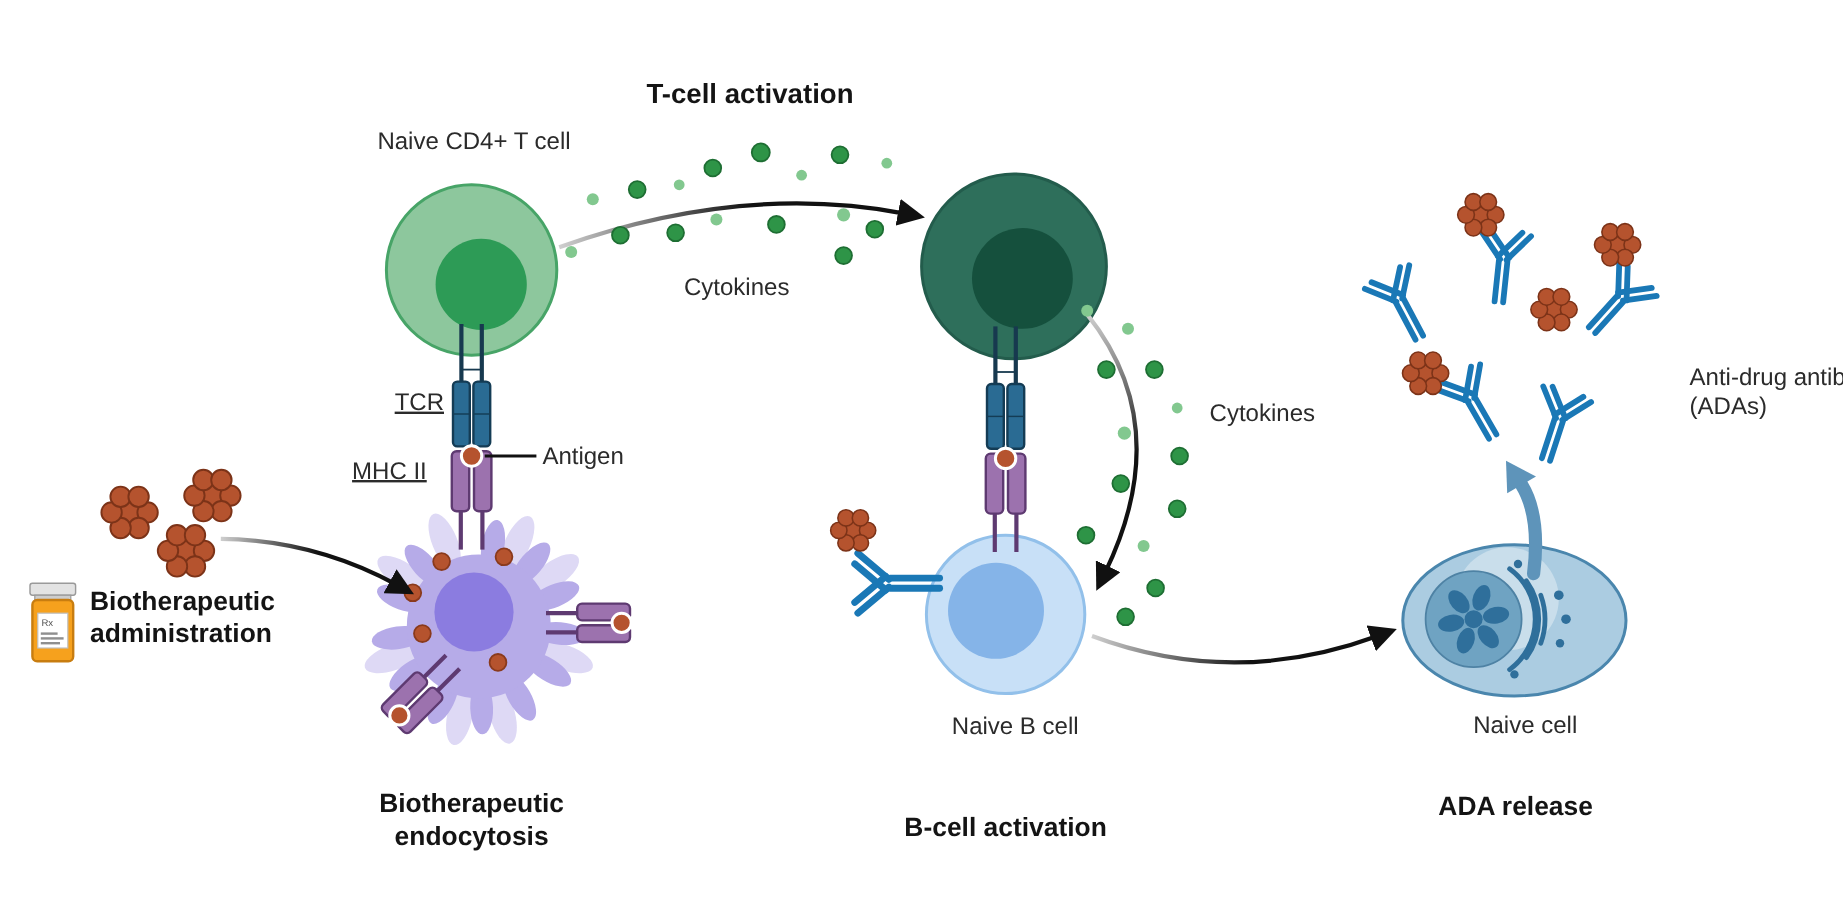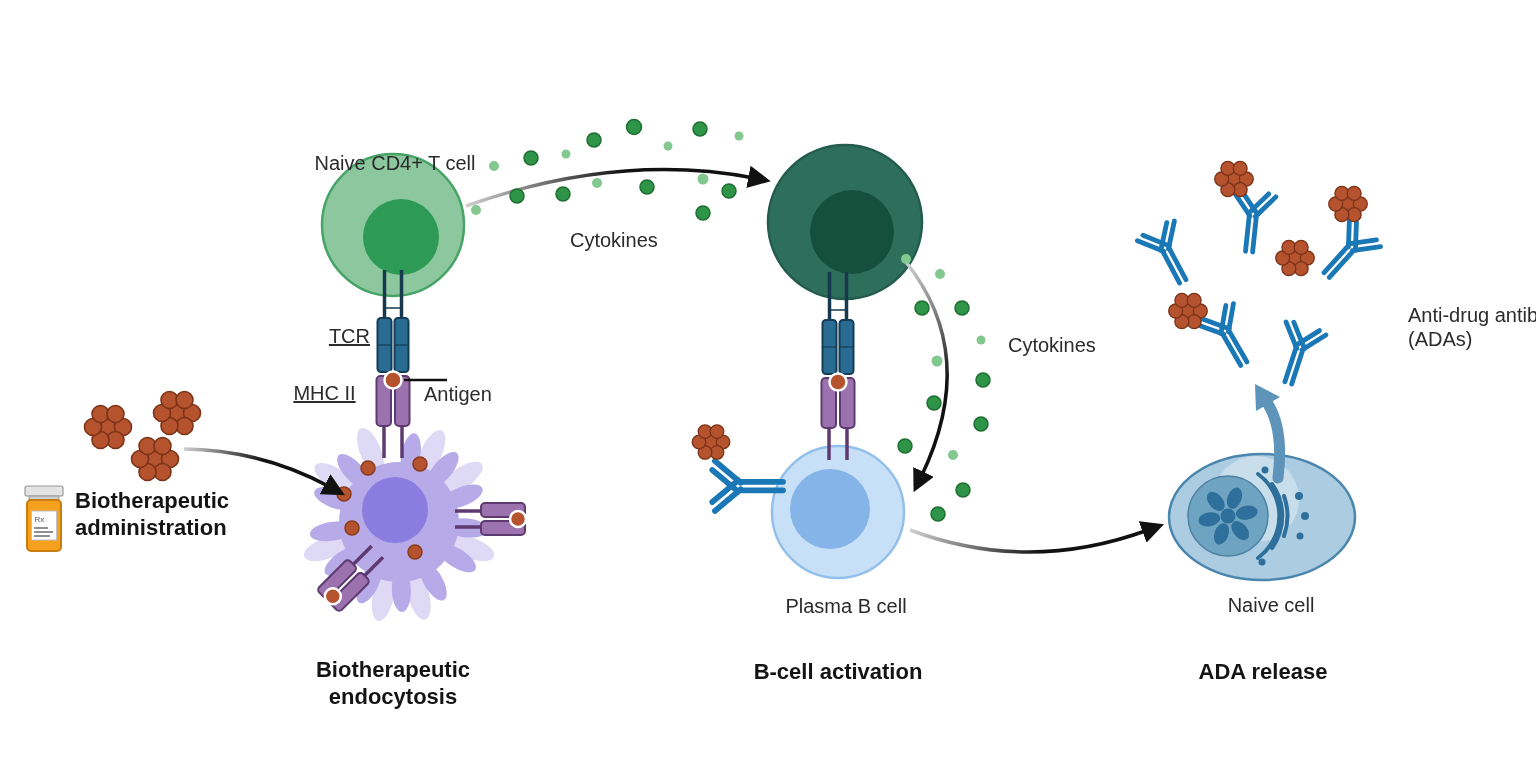--- a/index.html
+++ b/index.html
@@ -250,41 +250,42 @@
     <use href="#cl" class="cl" transform="translate(1234,179) scale(0.82)"></use>
     <use href="#ab" class="ab" transform="translate(1352,247) rotate(42) scale(1.05)"></use>
     <use href="#cl" class="cl" transform="translate(1348,204) scale(0.82)"></use>
     <use href="#cl" class="cl" transform="translate(1295,258) scale(0.82)"></use>
     <use href="#ab" class="ab" transform="translate(1225,331) rotate(-30) scale(1.05)"></use>
     <use href="#cl" class="cl" transform="translate(1188,311) scale(0.82)"></use>
     <use href="#ab" class="ab" transform="translate(1300,347) rotate(18) scale(1.05)"></use>
   </g>
 </svg>
 
-
-<div class="lb ctr" style="left:295px;top:106px;width:200px;margin-top:45px;">Naive CD4+ T cell</div>
+<div class="lbb ctr title" style="left:470px;top:64px;width:310px;">T-cell activation</div>
+
+<div class="lb ctr" style="left:295px;top:106px;width:200px;">Naive CD4+ T cell</div>
 
 
 <div class="lb" style="left:570px;top:228px;">Cytokines</div>
 
 <div class="lb" style="left:1008px;top:333px;">Cytokines</div>
 
 <div class="lb rt" style="left:298px;top:324px;width:72px;">TCR</div>
 
 <div class="lb rt" style="left:276px;top:381px;width:97px;text-align:center;">MHC II</div>
 
-<div class="lb" style="left:424px;top:369px;margin-top:13px;">Antigen</div>
+<div class="lb" style="left:452px;top:369px;">Antigen</div>
 
 <div class="lbb ctr" style="left:293px;top:656px;width:200px;">Biotherapeutic endocytosis</div>
 
 <div class="lbb wrap" style="left:75px;top:487px;width:180px;">Biotherapeutic administration</div>
 
-<div class="lb ctr" style="left:771px;top:594px;width:150px;">Plasma B cell</div>
-
-<div class="lbb ctr" style="left:738px;top:658px;width:200px;">B-cell activation</div>
+<div class="lb ctr" style="left:771px;top:594px;width:150px;">Naive B cell</div>
+
+<div class="lbb ctr" style="left:738px;top:676px;width:200px;">B-cell activation</div>
 
 <div class="lb ctr" style="left:1196px;top:593px;width:150px;">Naive cell</div>
 
 <div class="lbb ctr" style="left:1188px;top:658px;width:150px;text-align:center;">ADA release</div>
 
 <div class="lb wrap" style="left:1408px;top:303px;width:178px;">Anti-drug antibodies (ADAs)</div>
 
 </div>
 
 </body></html>

